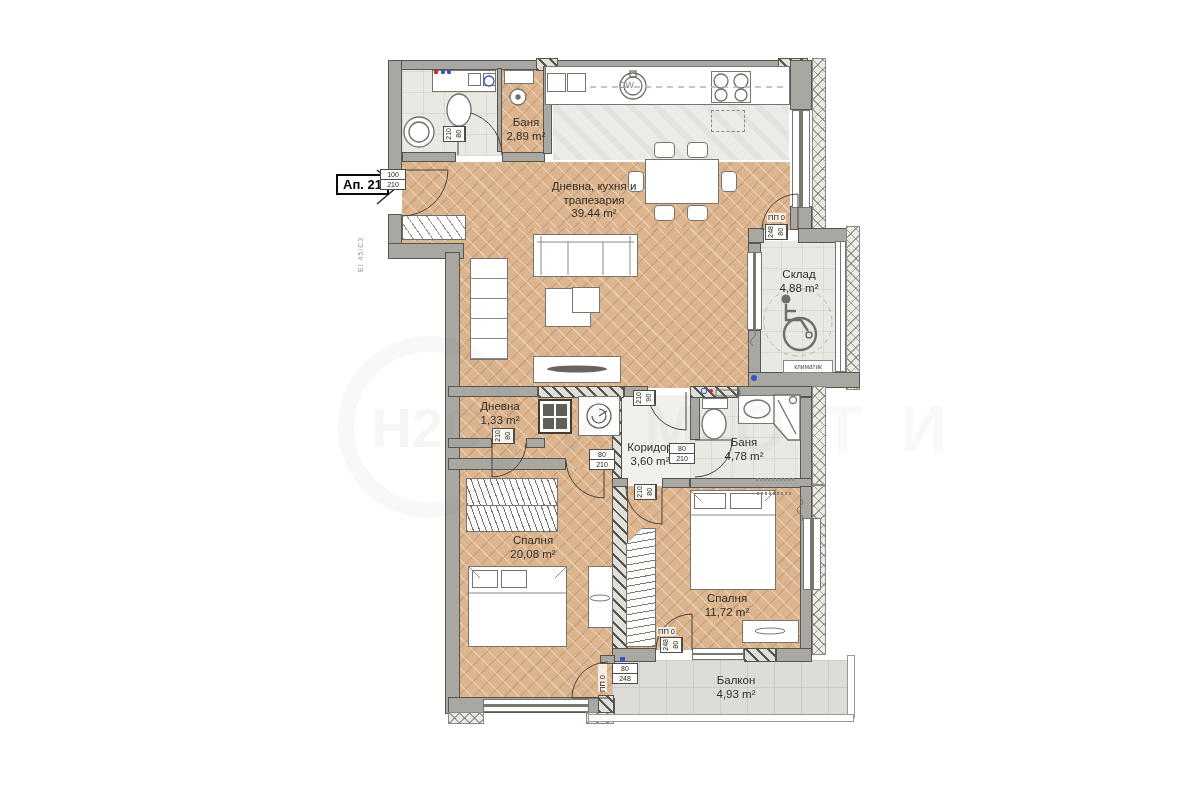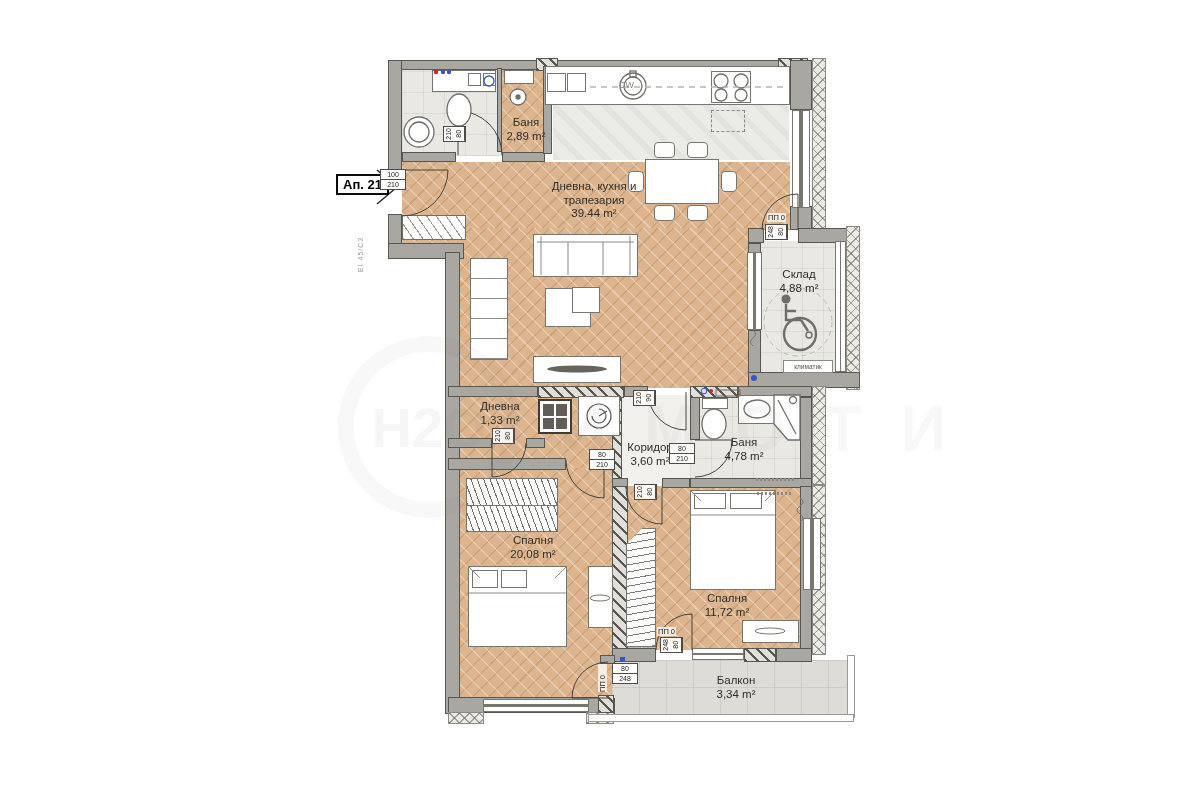--- a/index.html
+++ b/index.html
@@ -302,21 +302,21 @@
   <div class="rl2" style="left:492px;top:534px;width:82px">
     <span>Спалня</span>
     <span>20,08 m²</span>
   </div>
   <div class="rl2" style="left:686px;top:592px;width:82px">
     <span>Спалня</span>
     <span>11,72 m²</span>
   </div>
   <div class="rl2" style="left:694px;top:674px;width:84px">
     <span>Балкон</span>
-    <span>3,34 m²</span>
+    <span>4,93 m²</span>
   </div>
 
   <div class="apbox" style="left:336px;top:174px">Ап. 21</div>
   <div class="dbx" style="left:380px;top:169px">
     <b>100</b>
     <b>210</b>
   </div>
   <div class="ei" style="left:357px;top:220px;height:52px">EI 45/C3</div>
   <div class="dw" style="left:619px;top:80px">DW</div>
   <div class="ac" style="left:783px;top:360px;width:48px">климатик</div>

